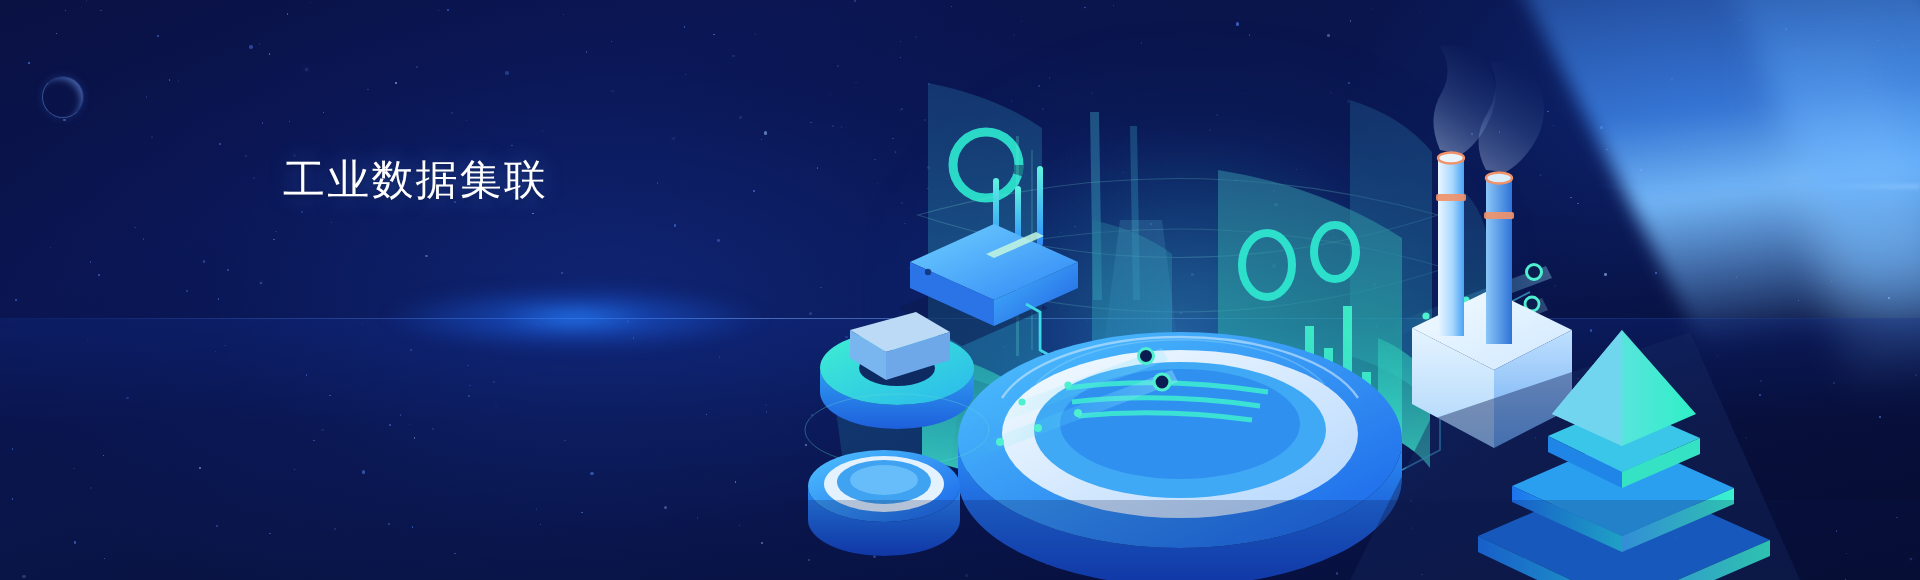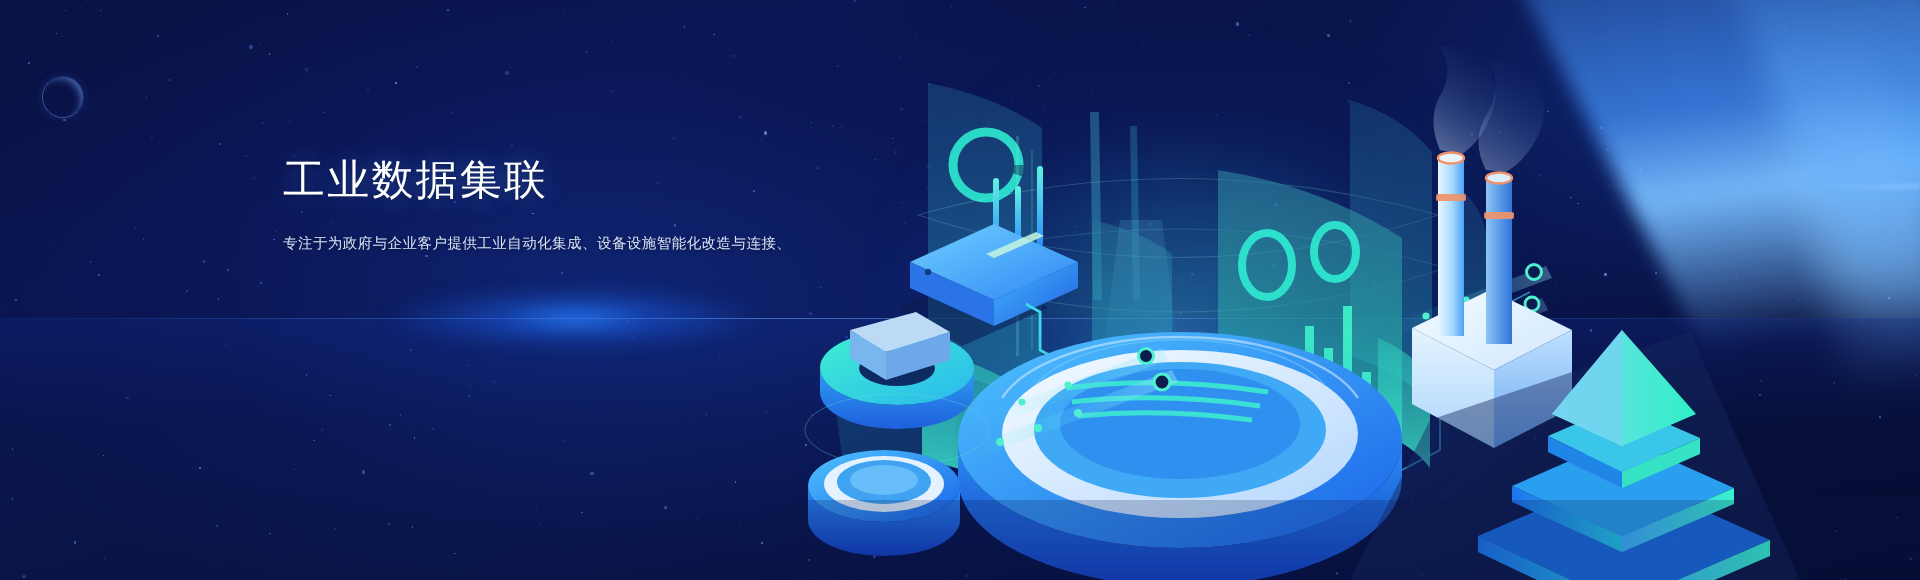--- a/index.html
+++ b/index.html
@@ -428,21 +428,21 @@
   <div class="center-haze"></div>
   <div class="ground-haze"></div>
   <div class="horizon"></div>
   <div class="horizon-glow"></div>
 
   <div class="text-block">
     <h1 class="headline">
       <div>工业数据集联</div>
     </h1>
     <p class="subtitle">
-      <span>专注于为政府与企业客户提供工业自动化集成、设备设施智能化改造与连接、</span><br>
+      <br>
     </p>
   </div>
 
   <div class="illus">
     <svg viewBox="0 0 1130 580" xmlns="http://www.w3.org/2000/svg">
       <defs>
         <linearGradient id="gPanelA" x1="0" y1="0" x2="0" y2="1">
           <stop offset="0%" stop-color="#2f7f9e" stop-opacity="0.62"></stop>
           <stop offset="55%" stop-color="#2ba9a6" stop-opacity="0.60"></stop>
           <stop offset="100%" stop-color="#2fe0c4" stop-opacity="0.72"></stop>

